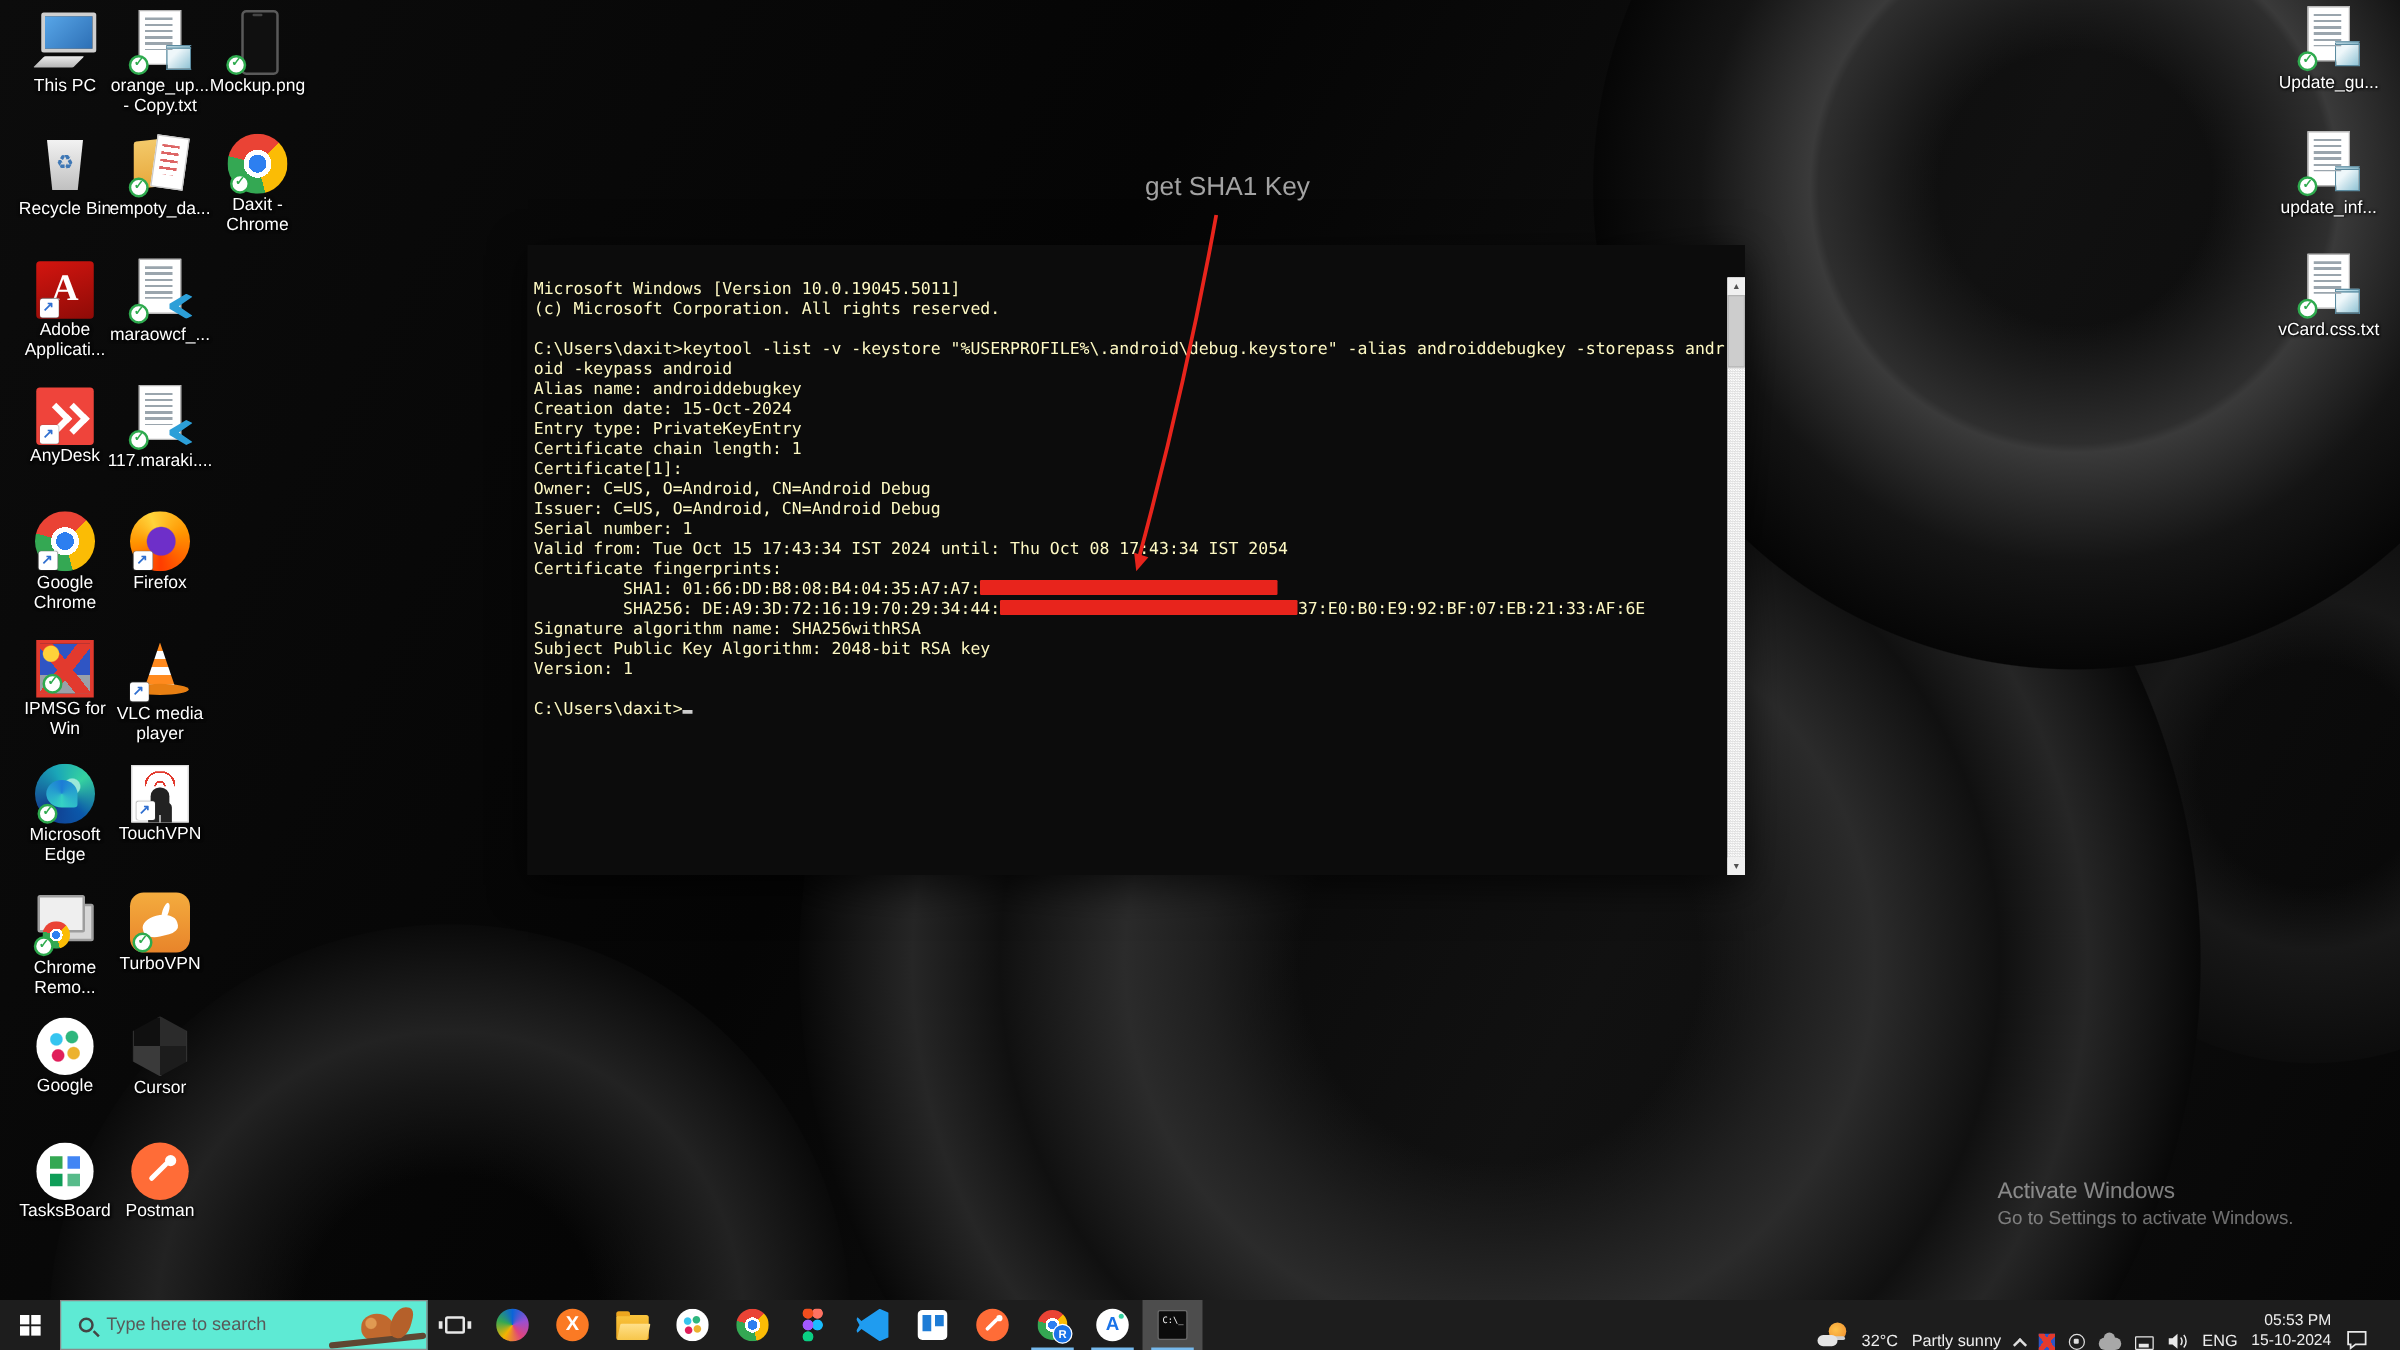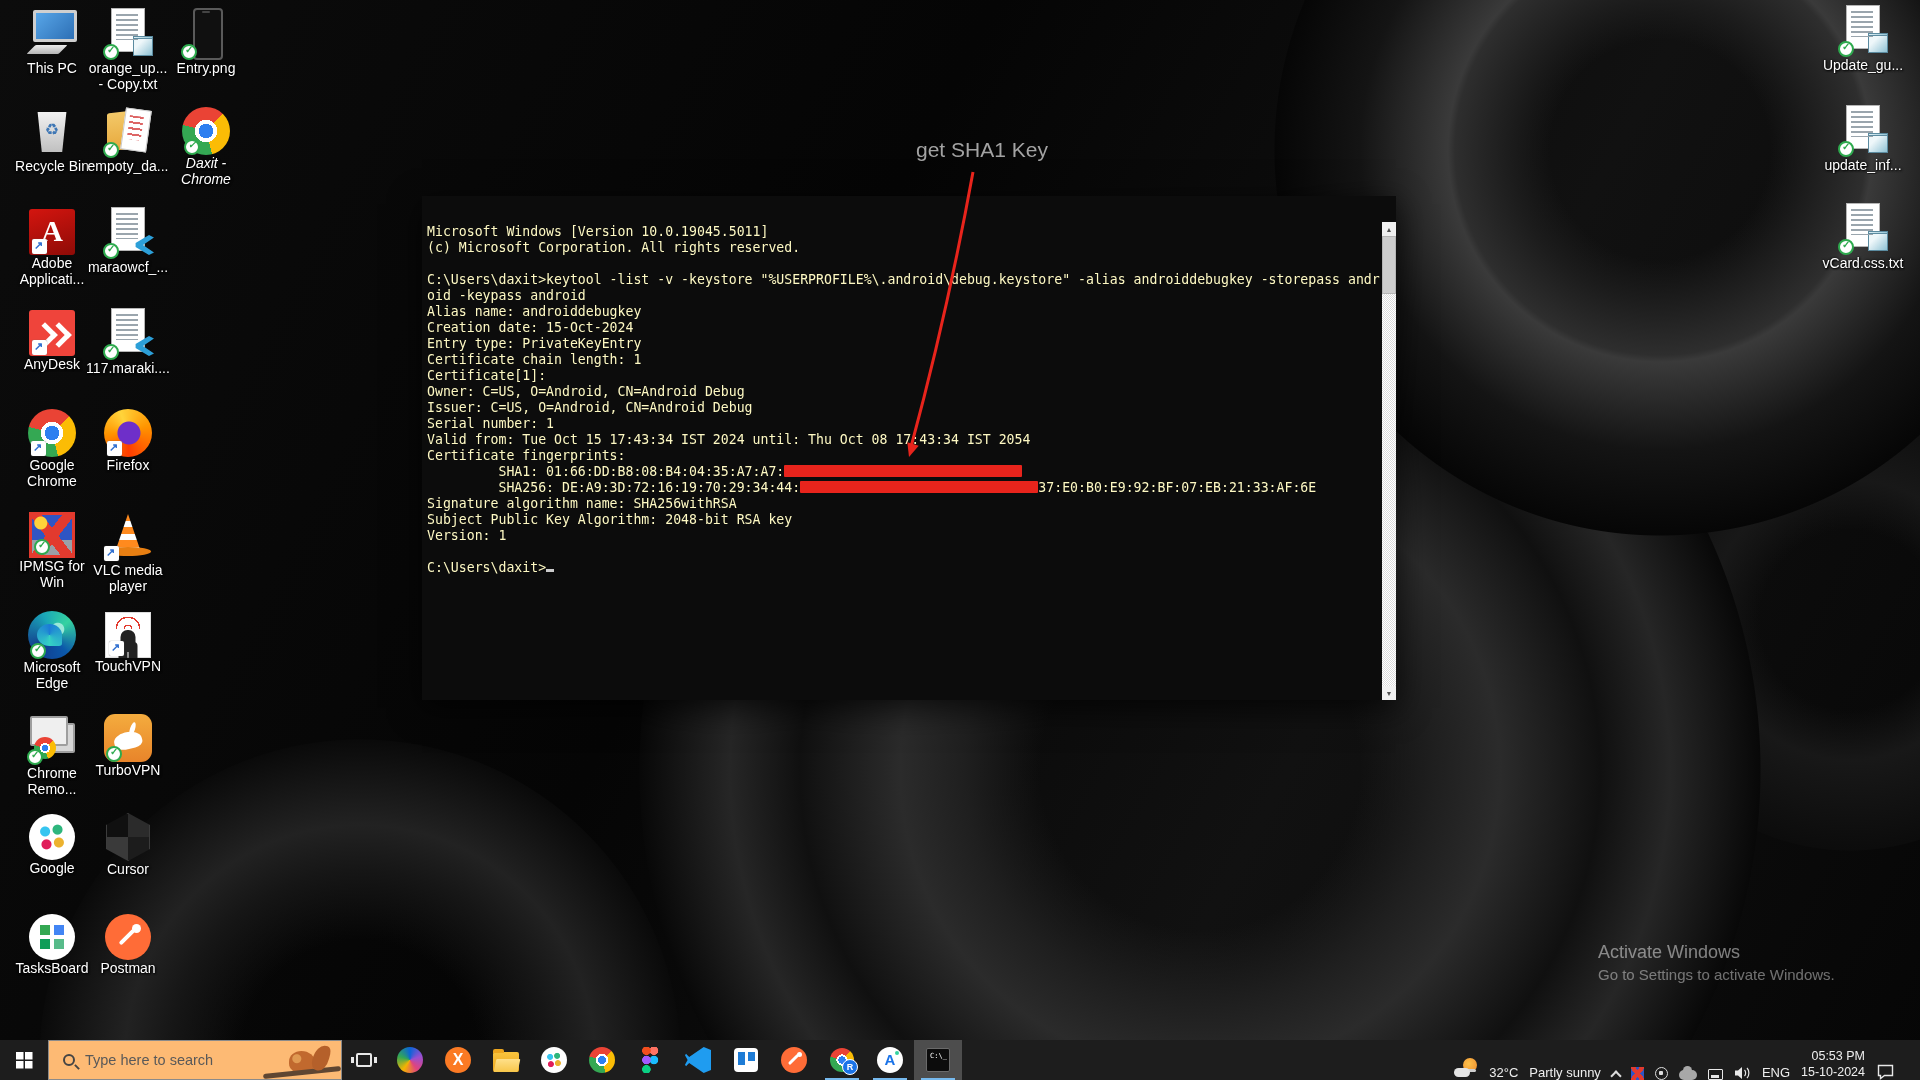--- a/index.html
+++ b/index.html
@@ -121,21 +121,21 @@
 
   
   .watermark{position:absolute;left:1598px;top:942px;z-index:3;color:rgba(255,255,255,.48)}
   .wm1{font-size:18px;font-weight:300}
   .wm2{font-size:15px;margin-top:3px;color:rgba(255,255,255,.42)}
 
   
   .taskbar{position:absolute;left:0;bottom:0;width:1920px;height:40px;background:#1d1d1d;z-index:100;display:flex;align-items:stretch}
   .start-btn{width:48px;display:flex;align-items:center;justify-content:center;cursor:pointer}
   .win-logo{width:17px;height:17px;background-image:linear-gradient(#fff,#fff),linear-gradient(#fff,#fff),linear-gradient(#fff,#fff),linear-gradient(#fff,#fff);background-size:7.5px 7.5px;background-position:0 0,9.5px 0,0 9.5px,9.5px 9.5px;background-repeat:no-repeat}
-  .search-box{width:294px;background:#fdba74;border:1px solid #8a8a8a;display:flex;align-items:center;position:relative;overflow:hidden}
+  .search-box{width:294px;background:#5eead4;border:1px solid #8a8a8a;display:flex;align-items:center;position:relative;overflow:hidden}
   .search-glyph{width:12px;height:12px;border:2px solid #444;border-radius:50%;margin-left:14px;position:relative;flex:none}
   .search-glyph::after{content:'';position:absolute;width:6px;height:2px;background:#444;transform:rotate(45deg);left:9px;top:10px}
   .search-box input{border:0;outline:0;background:rgba(0,0,0,0);font-size:14.5px;color:#444;margin-left:10px;width:150px;font-family:"Liberation Sans",sans-serif}
   .search-box input::placeholder{color:#595959}
   .squirrel{position:absolute;right:0;bottom:0;width:80px;height:40px}
   .squirrel::before{content:'';position:absolute;right:26px;bottom:6px;width:26px;height:22px;background:radial-gradient(circle at 30% 35%,#e09a52 0 4px,#c1692e 5px);border-radius:55% 60% 45% 50%}
   .squirrel::after{content:'';position:absolute;right:12px;bottom:8px;width:16px;height:26px;background:#b5602a;border-radius:70% 30% 60% 40%;transform:rotate(14deg)}
   .branch{position:absolute;left:2px;bottom:4px;width:78px;height:5px;background:#5f4632;border-radius:3px;transform:rotate(-6deg)}
   .tv-cell{width:44px;display:flex;align-items:center;justify-content:center;cursor:pointer}
   .tv-icon{width:16px;height:14px;border:2px solid #e8e8e8;border-radius:2px;position:relative}
@@ -203,33 +203,33 @@
       <div class="art art-txt">
         <span class="mini-notepad"></span>
         <span class="badge badge-check"></span>
       </div>
       <div class="tile-label">orange_up... - Copy.txt</div>
     </div>
     <div class="tile" style="left: 154px; top: 6px;">
       <div class="art art-png">
         <span class="badge badge-check"></span>
       </div>
-      <div class="tile-label">Entry.png</div>
+      <div class="tile-label">Mockup.png</div>
     </div>
     <div class="tile" style="left: 0px; top: 104px;">
       <div class="art art-bin"></div>
       <div class="tile-label">Recycle Bin</div>
     </div>
     <div class="tile" style="left: 76px; top: 104px;">
       <div class="art art-folderfiles">
         <span class="badge badge-check"></span>
       </div>
       <div class="tile-label">empoty_da...</div>
     </div>
-    <div class="tile" style="left: 154px; top: 104px; font-style: italic;">
+    <div class="tile" style="left: 154px; top: 104px;">
       <div class="art art-chrome chromeball">
         <span class="badge badge-check"></span>
       </div>
       <div class="tile-label">Daxit - Chrome</div>
     </div>
     <div class="tile" style="left: 0px; top: 205px;">
       <div class="art art-adobe">
         <span class="badge badge-shortcut"></span>
       </div>
       <div class="tile-label">Adobe Applicati...</div>

